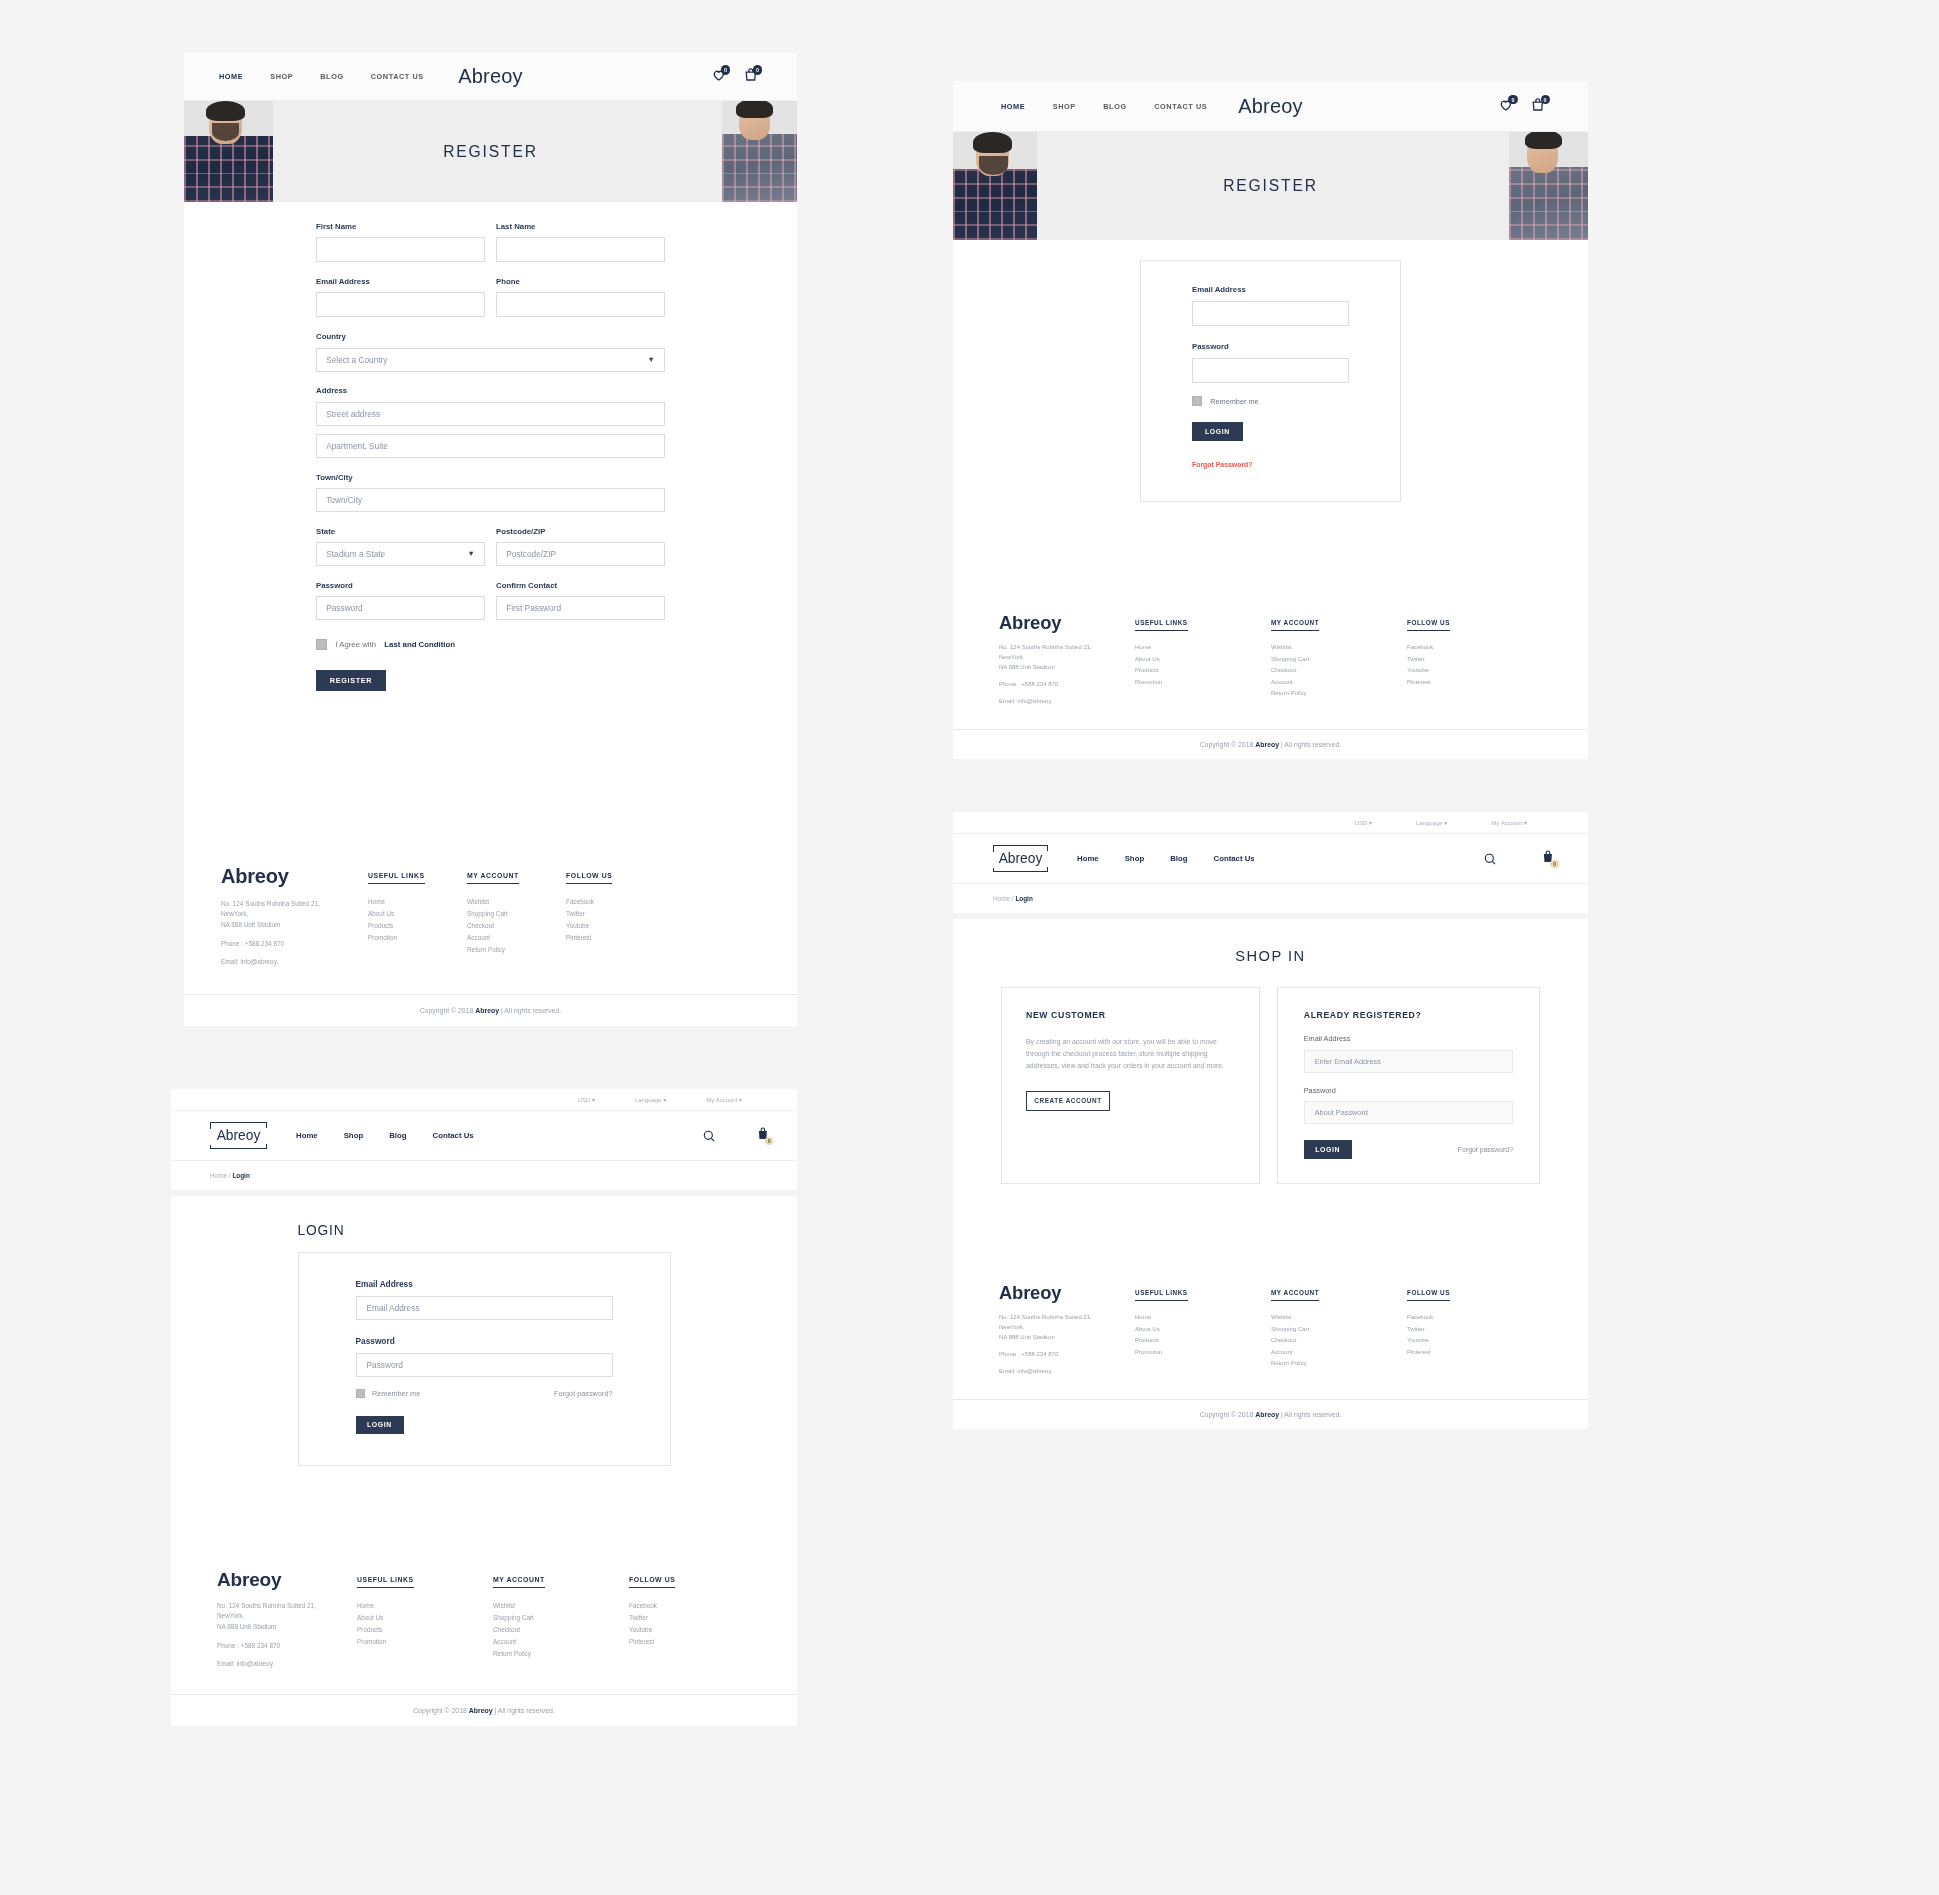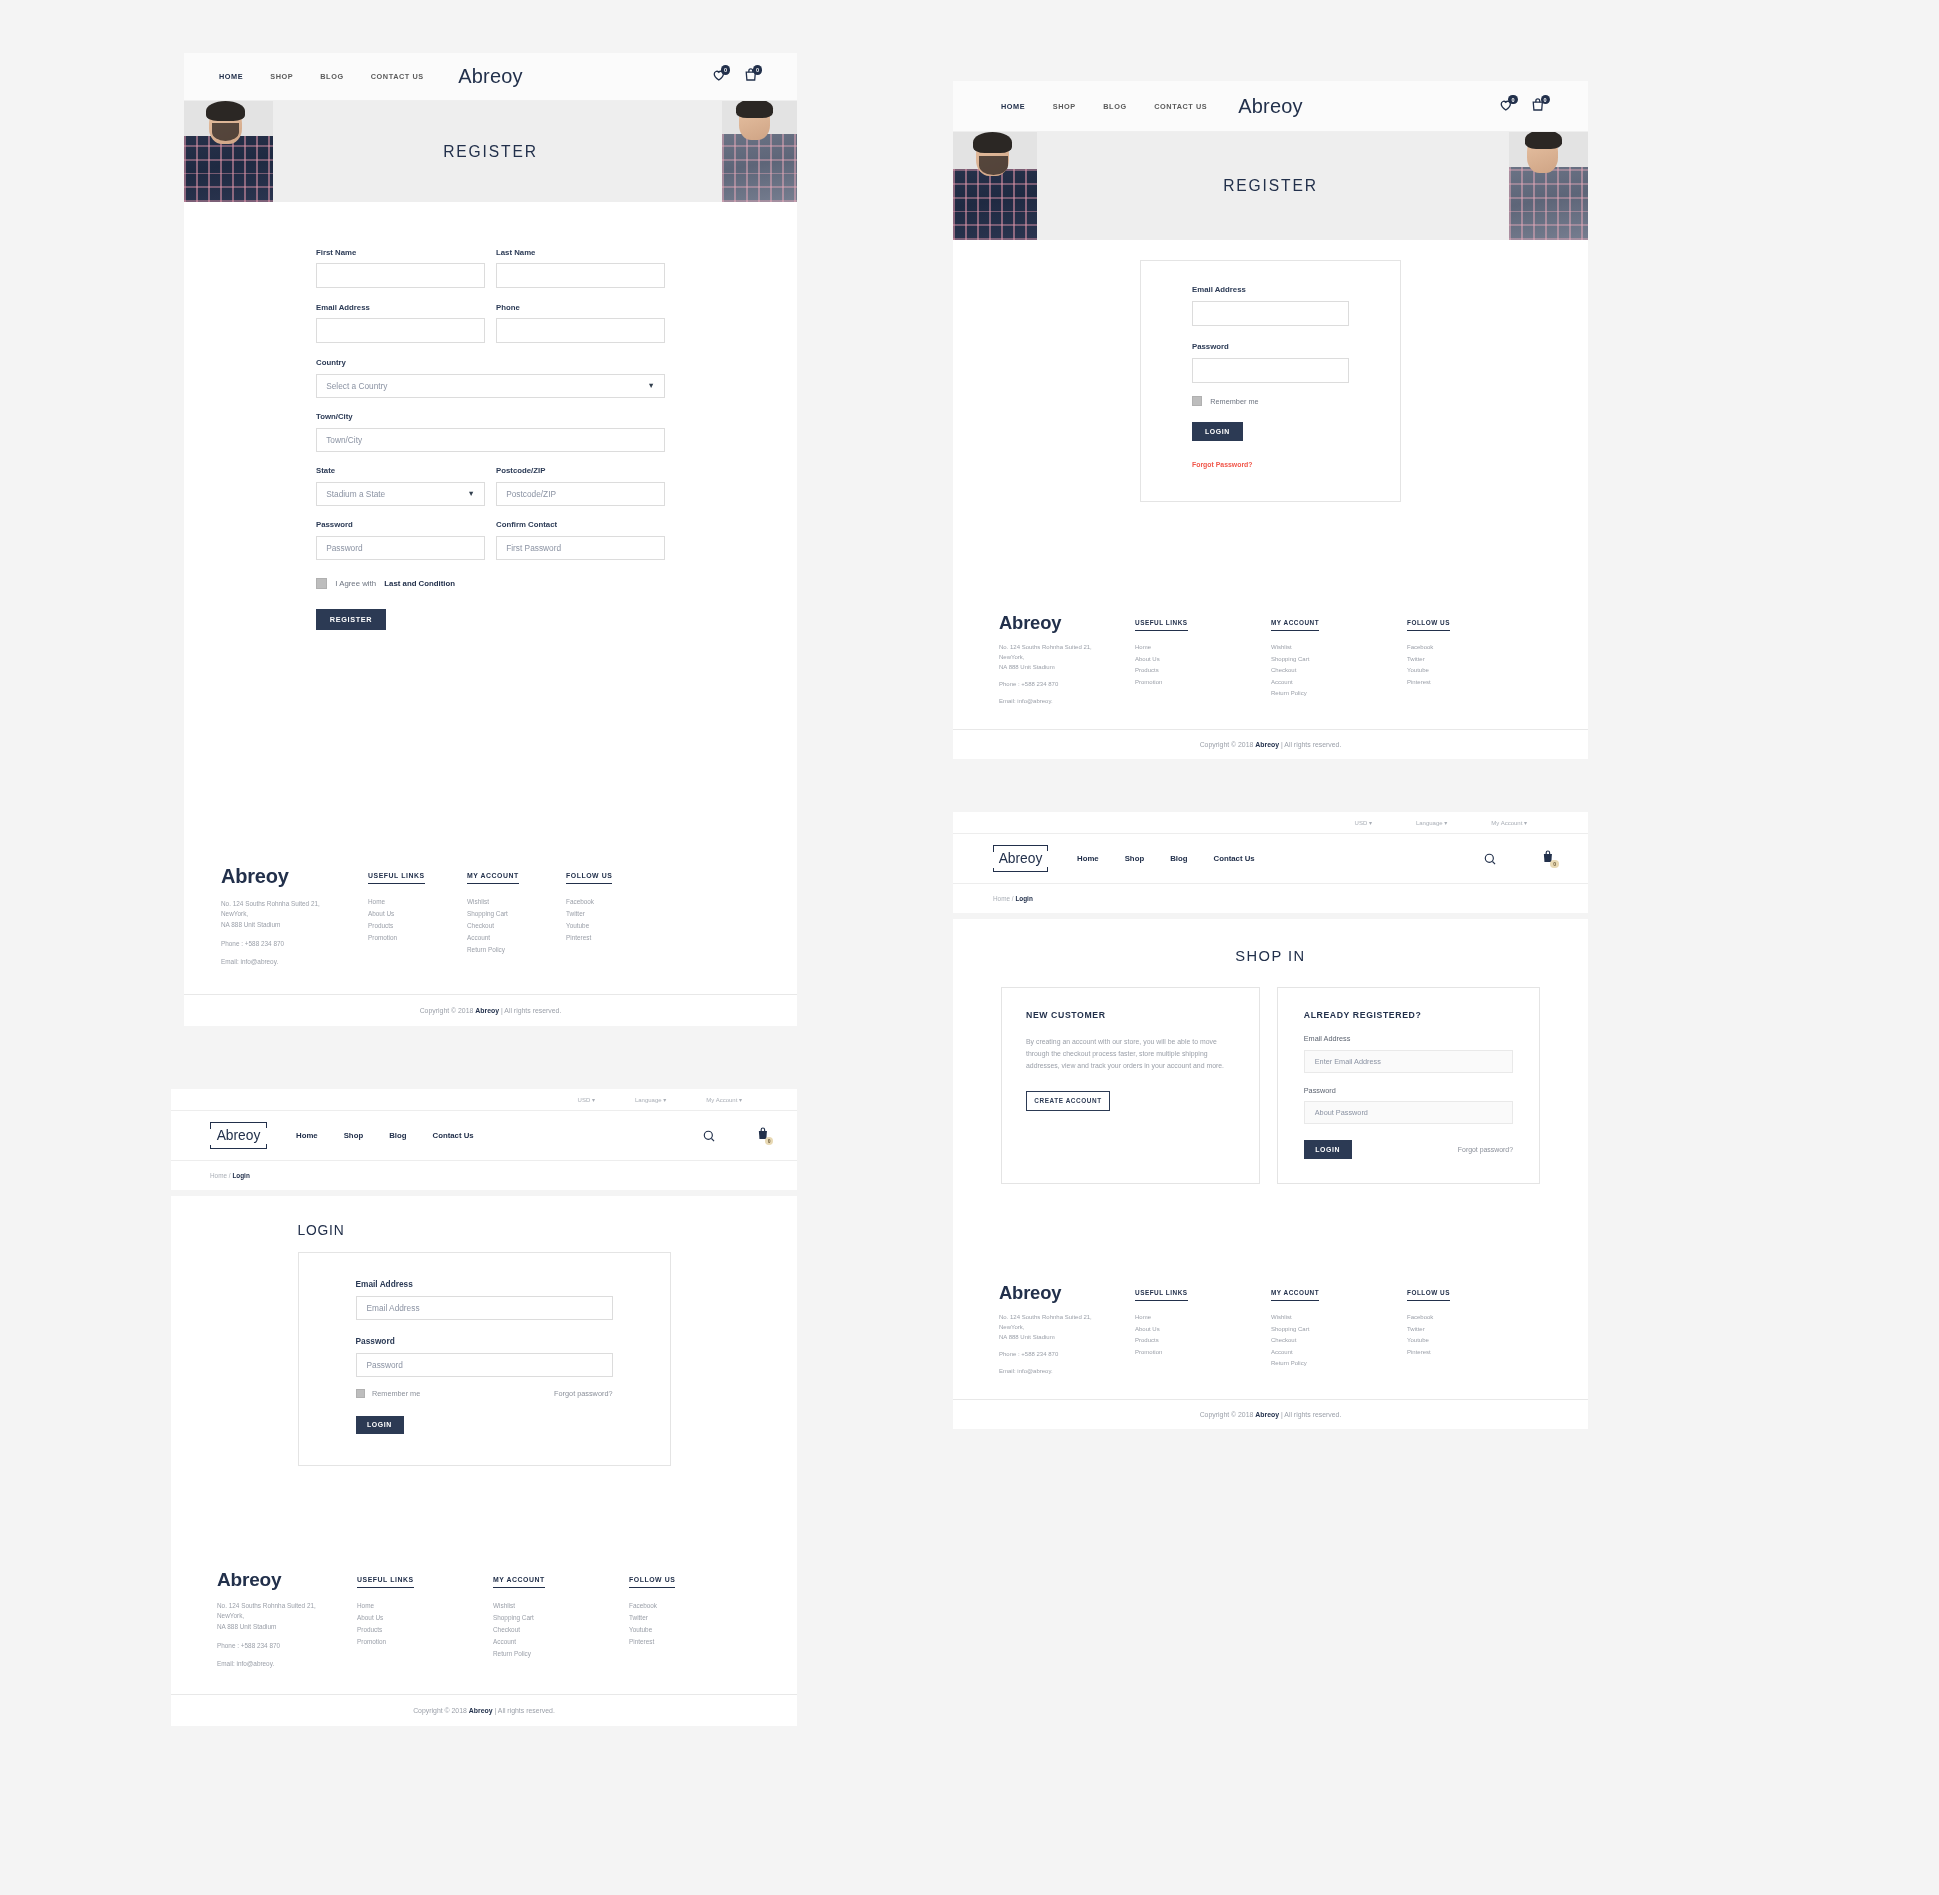--- a/index.html
+++ b/index.html
@@ -204,21 +204,21 @@
       </div>
       <div class="model right" style="width:75px;">
         <div class="bg"></div>
         <div class="body" style="top:33px;"></div>
         <div class="head" style="left:16.5px;top:1.8px;width:31px;height:37px;"></div>
         <div class="hair" style="left:13.8px;top:-1.8px;width:37px;height:18.4px;"></div>
       </div>
       <div class="hero-title" style="font-size:15.6px;">REGISTER</div>
     </div>
 
-    <div style="padding:46px 0 0 0;">
+    <div style="padding:20px 0 0 0;">
       <div style="width:349px;margin:0 auto;">
 
         
         <div style="display:flex;gap:11px;">
           <div style="flex:1;">
             <label class="form-label" style="font-size:7.8px;margin-bottom:6.4px;">First Name</label>
             <div class="fld" style="height:25px;padding:0 9.2px;font-size:8.3px;">
                 <span></span>
               </div>
           </div>
@@ -249,20 +249,29 @@
         
         <div style="margin-top:14.7px;">
           <label class="form-label" style="font-size:7.8px;margin-bottom:6.4px;">Country</label>
           <div class="fld" style="height:24px;padding:0 9.2px;font-size:8.3px;">
             <span class="ph">Select a Country</span>
             <span class="caret" style="font-size:7.3px;">▼</span>
           </div>
         </div>
 
         
+        <div style="margin-top:14.7px;">
+          <label class="form-label" style="font-size:7.8px;margin-bottom:6.4px;">Address</label>
+          <div class="fld" style="height:24px;padding:0 9.2px;font-size:8.3px;">
+              <span class="ph">Street address</span>
+            </div>
+          <div class="fld" style="height:24px;padding:0 9.2px;font-size:8.3px;margin-top:8.3px;">
+              <span class="ph">Apartment, Suite</span>
+            </div>
+        </div>
 
         
         <div style="margin-top:14.7px;">
           <label class="form-label" style="font-size:7.8px;margin-bottom:6.4px;">Town/City</label>
           <div class="fld" style="height:24px;padding:0 9.2px;font-size:8.3px;">
               <span class="ph">Town/City</span>
             </div>
         </div>
 
         

